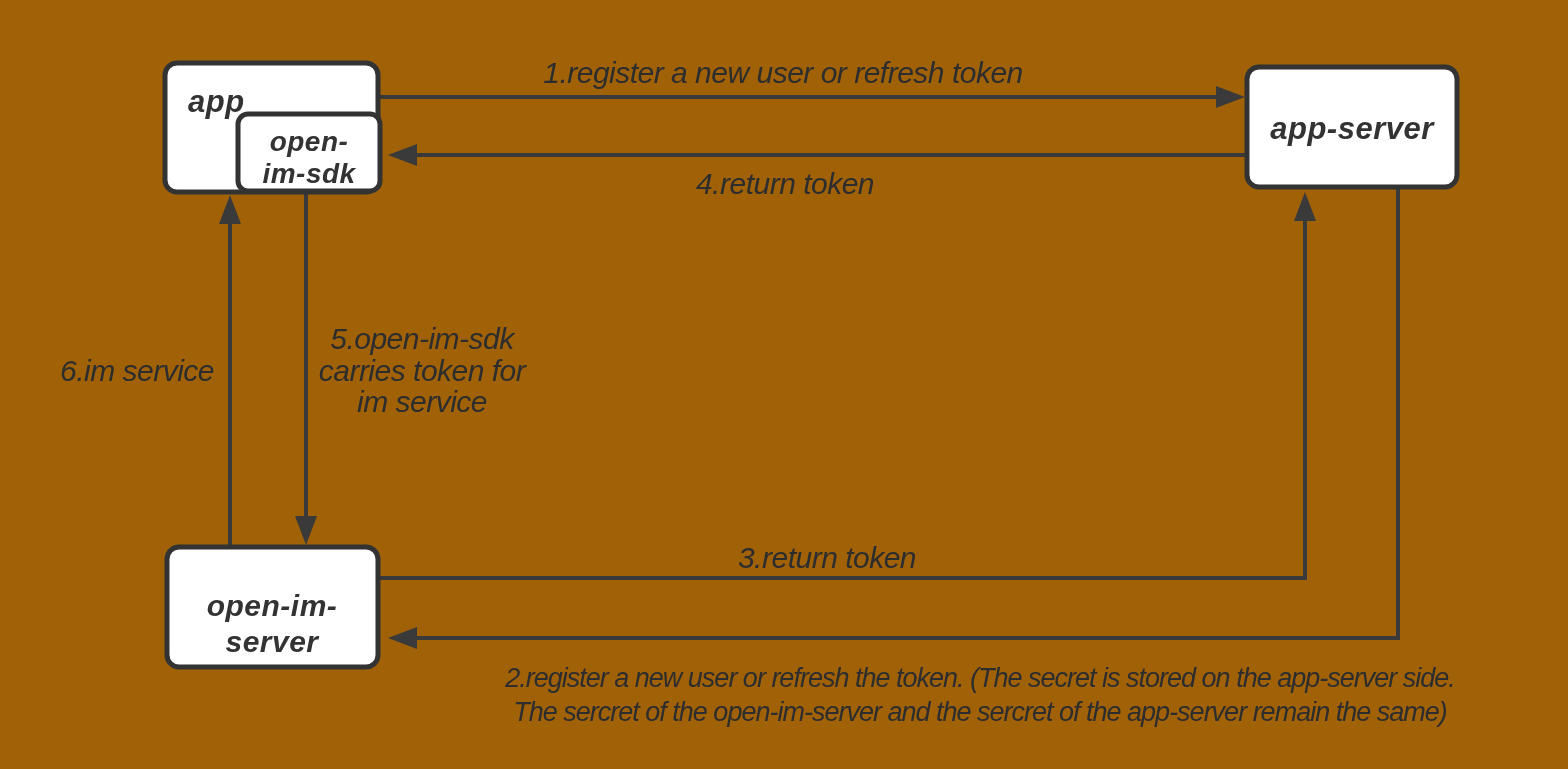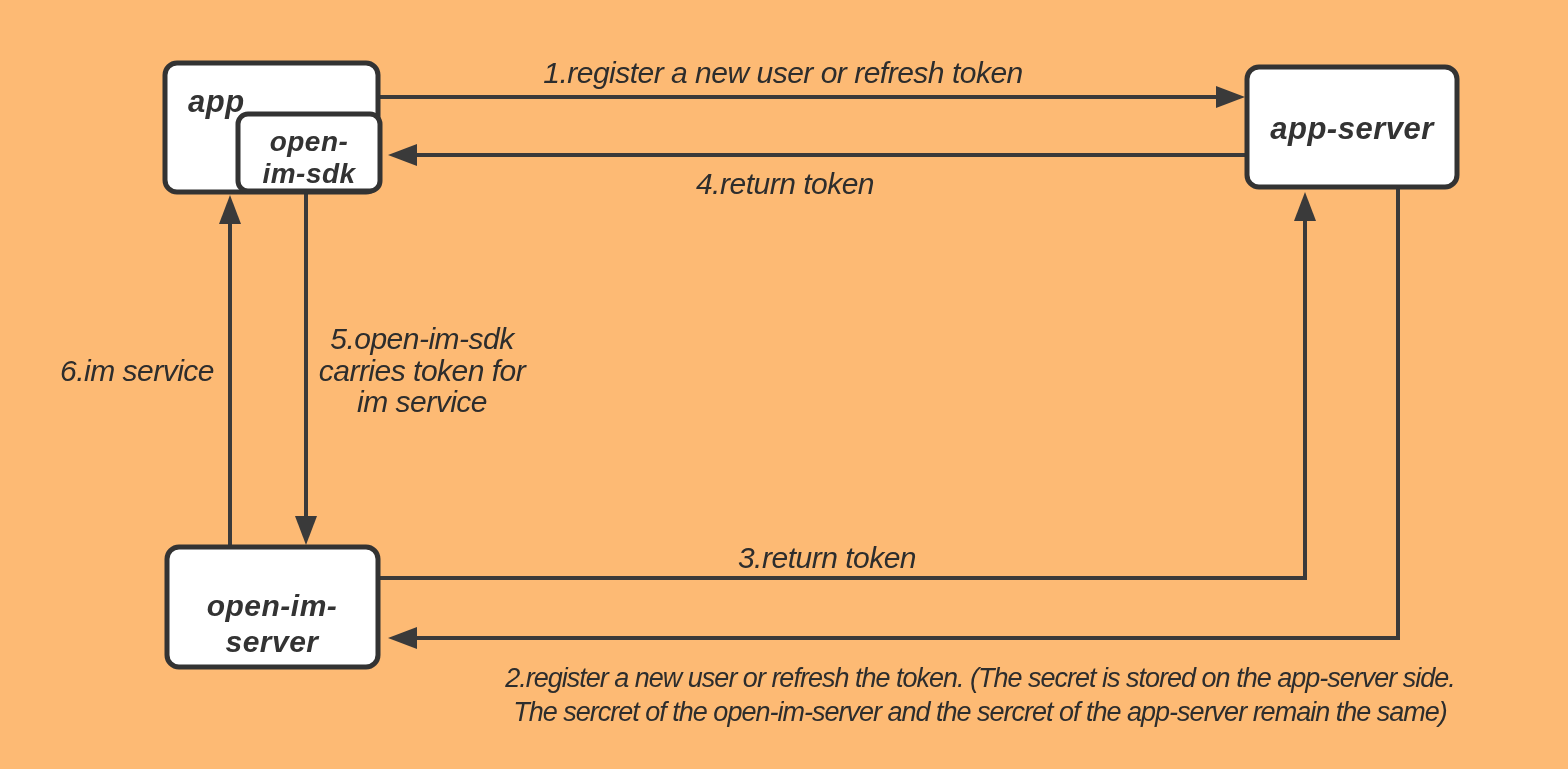--- a/index.html
+++ b/index.html
@@ -7,21 +7,21 @@
     padding: 0;
     background: #000000;
     width: 1568px;
     height: 769px;
     overflow: hidden;
   }
   .stage {
     position: relative;
     width: 1568px;
     height: 769px;
-    background: #fdba74;
+    background: #a16207;
   }
   svg {
     display: block;
     font-family: "Liberation Sans", sans-serif;
   }
   .node-box {
     fill: #ffffff;
     stroke: #333333;
     stroke-width: 5;
   }

